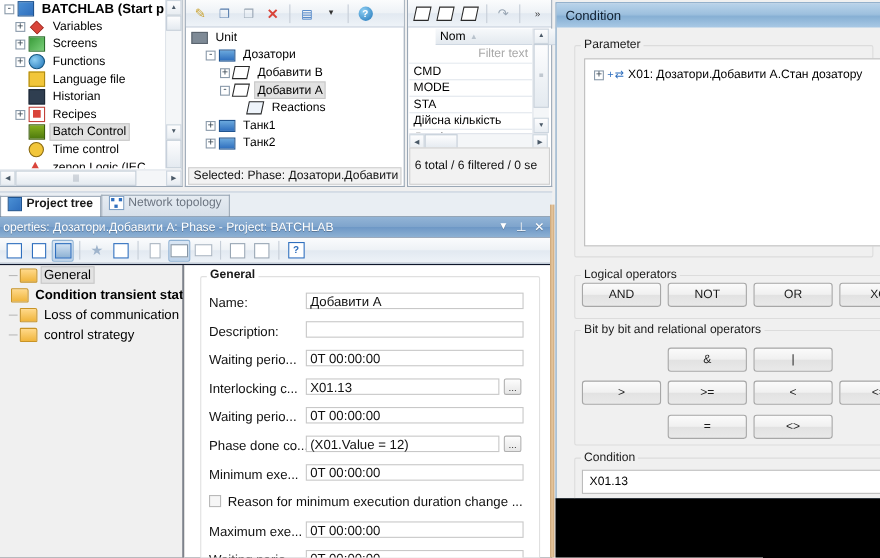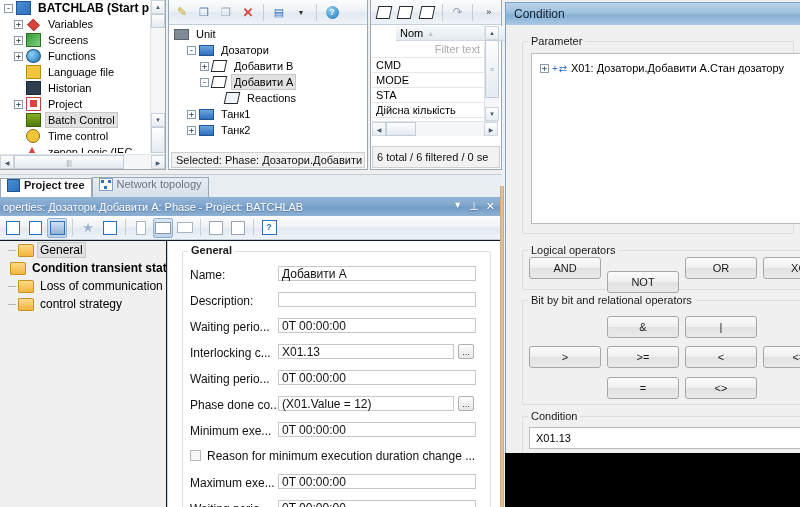--- a/index.html
+++ b/index.html
@@ -139,21 +139,21 @@
         </span>
         <span class="lbl">Historian</span>
       </div>
       <div class="row" style="padding-left:14px;">
         <span class="exp">+</span>
         <span class="ico" style="display:flex;align-items:center;">
           <span style="display:block;width:13px;height:12px;background:#fff;border:1px solid #c1423a;position:relative;">
             <span style="position:absolute;left:3px;top:2px;width:7px;height:7px;background:#d9443a;"></span>
           </span>
         </span>
-        <span class="lbl">Project</span>
+        <span class="lbl">Recipes</span>
       </div>
       <div class="row" style="padding-left:14px;">
         <span class="expspace"></span>
         <span class="ico" style="display:flex;align-items:center;">
           <span style="display:block;width:13px;height:12px;background:linear-gradient(#86b01f,#4e7a0d);border:1px solid #3d5f0a;"></span>
         </span>
         <span class="lbl sel">Batch Control</span>
       </div>
       <div class="row" style="padding-left:14px;">
         <span class="expspace"></span>
@@ -311,21 +311,21 @@
     <div class="sbthumb" style="top:14px;left:0;width:14px;height:58px;display:flex;align-items:center;justify-content:center;font-size:7px;color:#97a2ae;">≡</div>
     <div class="sbbtn" style="bottom:0;left:0;">▼</div>
   </div>
 
   <div class="hsb" style="left:1px;top:121px;width:126px;">
     <div class="sbbtn" style="left:0;top:0;">◀</div>
     <div class="sbthumb" style="left:14px;top:0;width:30px;height:14px;"></div>
     <div class="sbbtn" style="right:0;top:0;">▶</div>
   </div>
 
-  <div class="statusbar" style="position:absolute;left:1px;right:1px;bottom:1px;height:22px;">
+  <div class="statusbar" style="position:absolute;left:1px;right:1px;bottom:1px;height:34px;">
     <span>6 total / 6 filtered / 0 se</span>
   </div>
 </div>
 
 <div class="abs tabstrip" id="tabstrip" style="left:0;top:174px;width:502px;">
     <div class="tab active">
       <span style="display:flex;align-items:center;">
         <span style="display:inline-block;width:11px;height:11px;background:linear-gradient(135deg,#4a8fd4,#2f6fbe);border:1px solid #1f5490;"></span>
       </span>
       <span>Project tree</span>
@@ -491,21 +491,21 @@
       <span class="lbl" style="padding-left:0;">X01: Дозатори.Добавити A.Стан дозатору</span>
     </div>
   </div>
 
   <div class="grp" style="left:16px;top:247px;width:290px;height:40px;"></div>
   <div class="grptitle" style="left:22px;top:241px;">Logical operators</div>
   <div id="logicalbtns">
       <div class="btn" style="left:23px;top:254px;width:72px;">
         <span>AND</span>
       </div>
-      <div class="btn" style="left:101px;top:268px;width:72px;">
+      <div class="btn" style="left:101px;top:254px;width:72px;">
         <span>NOT</span>
       </div>
       <div class="btn" style="left:179px;top:254px;width:72px;">
         <span>OR</span>
       </div>
       <div class="btn" style="left:257px;top:254px;width:72px;">
         <span>XO</span>
       </div>
     </div>
 

